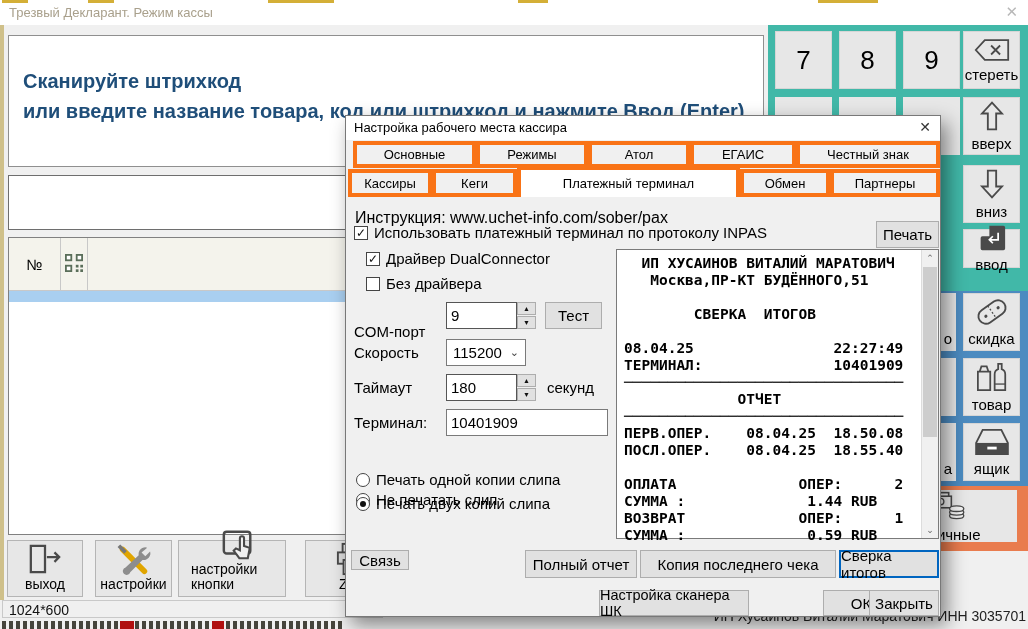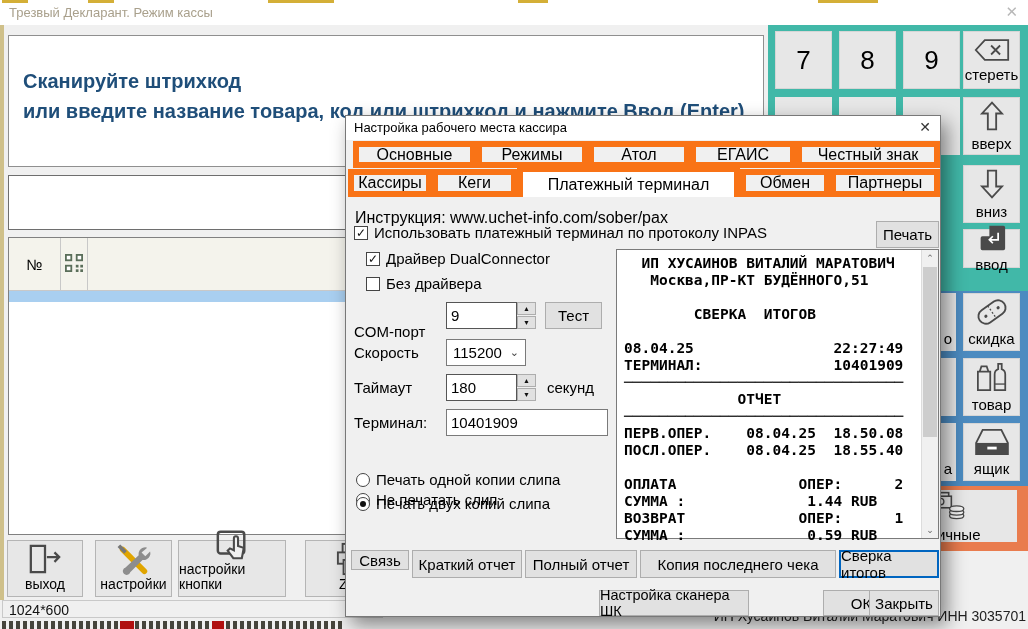--- a/index.html
+++ b/index.html
@@ -47,21 +47,21 @@
   .key.digit{font-size:26px;color:#000;}
   .stub{background:#e7e7e7;}
   .frag{position:absolute;right:4px;bottom:4px;font-size:15px;color:#000;}
   .cashbtn{left:872px;top:487px;width:148px;height:58px;background:#e7e7e7;border:3px solid #e97c4e;box-sizing:border-box;display:flex;flex-direction:column;align-items:center;justify-content:center;}
   .cashbtn .klbl{font-size:15px;}
   
   .dialog{left:345px;top:115px;width:596px;height:502px;background:#f0f0f0;border:1px solid #787878;box-shadow:6px 8px 18px rgba(0,0,0,.45);z-index:10;box-sizing:border-box;}
   .dtitle{position:absolute;left:0;top:0;width:100%;height:24px;background:#fff;}
   .dtitle .t{position:absolute;left:8px;top:4px;font-size:13px;color:#000;}
   .dtitle .x{position:absolute;right:9px;top:3px;font-size:14px;color:#333;}
-  .tab{position:absolute;height:27px;background:#f0f0f0;border:6px solid #f97316;box-sizing:border-box;display:flex;align-items:center;justify-content:center;font-size:16px;color:#000;}
+  .tab{position:absolute;height:27px;background:#f0f0f0;border:4px solid #f97316;box-sizing:border-box;display:flex;align-items:center;justify-content:center;font-size:13px;color:#000;}
   .tab.active{background:#fff;border-bottom:none;z-index:3;}
   .dlink{position:absolute;left:9px;top:85px;font-size:16px;color:#000000;cursor:pointer;margin-top:8px;}
   .cbrow{position:absolute;display:flex;align-items:center;gap:6px;font-size:15px;color:#000;}
   .cb{width:14px;height:14px;background:#fff;border:1px solid #444;box-sizing:border-box;display:flex;align-items:center;justify-content:center;font-size:12px;color:#111;line-height:12px;}
   .radio{width:14px;height:14px;background:#fff;border:1px solid #444;border-radius:50%;box-sizing:border-box;display:flex;align-items:center;justify-content:center;}
   .radio .dot{width:6px;height:6px;border-radius:50%;background:#111;}
   .flabel{position:absolute;font-size:15px;color:#000;}
   .tin{position:absolute;height:27px;border:1px solid #555;background:#fff;font-size:15px;padding:0 4px;box-sizing:border-box;font-family:"Liberation Sans",sans-serif;}
   .spin{position:absolute;width:19px;height:27px;display:flex;flex-direction:column;gap:1px;}
   .spin div{flex:1;background:#e1e1e1;border:1px solid #adadad;font-size:7px;display:flex;align-items:center;justify-content:center;color:#111;}
@@ -138,21 +138,21 @@
   <div class="abs tbtn" style="left:95px;top:540px;width:77px;height:57px;">
     <span class="ic">
       <svg width="40" height="34" viewBox="0 0 40 36">
           <path d="M8 8 L31 31" stroke="#e0a500" stroke-width="6" stroke-linecap="round"></path>
           <path d="M4 4 L11 11" stroke="#777" stroke-width="4"></path>
           <path d="M34 6 a7 7 0 0 0 -9 8 L11 27 a4 4 0 1 0 5 5 L29 19 a7 7 0 0 0 8 -9 l-5 5 -4 -4 z" fill="#8d8d8d"></path>
         </svg>
     </span>
     <span class="lbl">настройки</span>
   </div>
-  <div class="abs tbtn" style="left:178px;top:540px;width:108px;height:57px;">
+  <div class="abs tbtn" style="left:178px;top:540px;width:108px;height:57px;padding-left:12px;">
     <span class="ic">
       <svg width="40" height="34" viewBox="0 0 40 36">
           <rect x="5" y="4" width="28" height="23" rx="3" fill="none" stroke="#4a4a4a" stroke-width="2.6"></rect>
           <path d="M22 18 v-7 a2.2 2.2 0 0 1 4.4 0 v8 l6 2 -2 11 h-9 l-6 -8 2.4 -2.4 4.2 2 z" fill="#f0f0f0" stroke="#4a4a4a" stroke-width="2.2"></path>
         </svg>
     </span>
     <span class="lbl">настройки кнопки</span>
   </div>
   <div class="abs tbtn" style="left:305px;top:540px;width:95px;height:57px;">
     <span class="ic">
@@ -374,21 +374,20 @@
 ВОЗВРАТ             ОПЕР:      1
 СУММА :              0.59 RUB</pre>
       <div class="sbar">
         <div class="ar" style="top:0;">⌃</div>
         <div class="thumb"></div>
         <div class="ar" style="bottom:0;">⌄</div>
       </div>
     </div>
 
     <div class="gbtn abs" style="left:5px;top:434px;width:58px;height:20px;">Связь</div>
-    <div class="gbtn abs" style="left:66px;top:434px;width:110px;height:28px;">Краткий отчет</div>
     <div class="gbtn abs" style="left:179px;top:434px;width:112px;height:28px;">Полный отчет</div>
     <div class="gbtn abs" style="left:294px;top:434px;width:196px;height:28px;">Копия последнего чека</div>
     <div class="gbtn abs focusbtn" style="left:493px;top:434px;width:100px;height:28px;">Сверка итогов</div>
 
     <div class="gbtn abs" style="left:253px;top:474px;width:150px;height:26px;font-size:14.5px;">Настройка сканера ШК</div>
     <div class="gbtn abs" style="left:440px;top:474px;width:76px;height:26px;margin-left:37px;">ОК</div>
     <div class="gbtn abs" style="left:523px;top:474px;width:70px;height:26px;">Закрыть</div>
   </div>
 
 </div>

